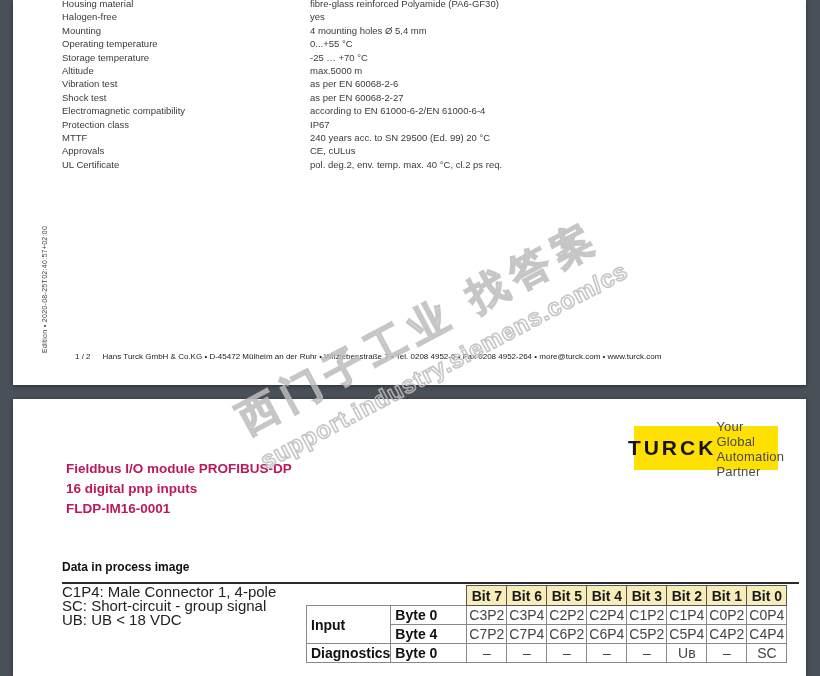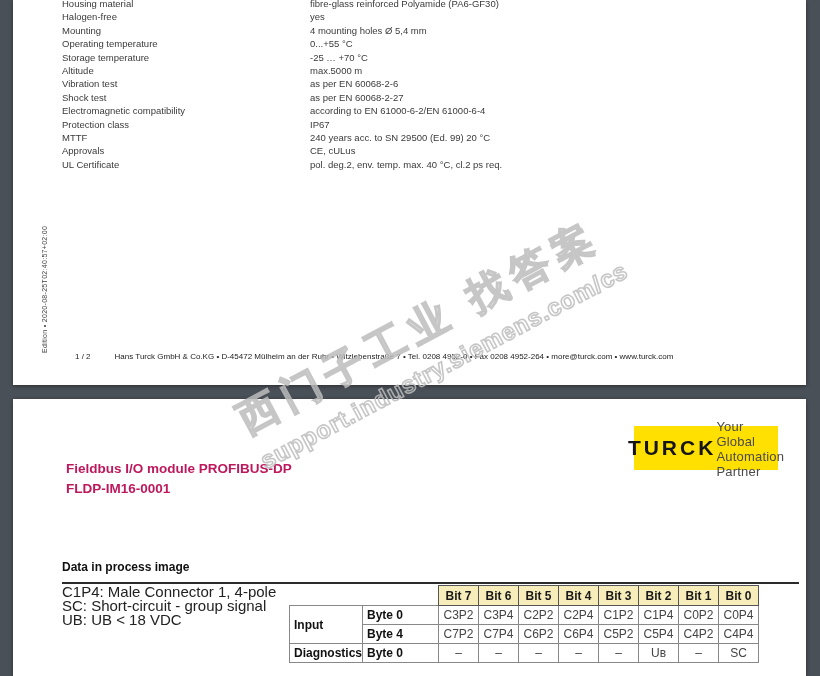--- a/index.html
+++ b/index.html
@@ -31,21 +31,21 @@
     writing-mode:vertical-rl; transform:rotate(180deg);
     font-size:7px; color:#444; letter-spacing:.3px; white-space:nowrap; overflow:hidden;
   }
 
   
   .page-footer {
     position:absolute; left:62px; top:352px; width:700px;
     display:flex; align-items:baseline;
     font-size:8px; color:#222; white-space:nowrap;
   }
-  .page-indicator { margin-right:24px; }
+  .page-indicator { margin-right:12px; }
 
   
   .watermark {
     position:absolute; left:228px; top:398px;
     transform:rotate(-28deg); transform-origin:0 0;
     pointer-events:none; z-index:5;
     color:transparent;
     -webkit-text-stroke:1.6px rgba(188,188,188,.85);
     white-space:nowrap; font-weight:bold;
   }
@@ -68,22 +68,22 @@
     position:absolute; left:53px; top:60px;
     font-size:13.5px; font-weight:bold; line-height:20px; color:#be185d;
   }
 
   .section-title { position:absolute; left:49px; top:161px; font-size:12px; font-weight:bold; color:#111; }
   .section-rule { position:absolute; left:49px; top:183px; width:737px; height:0; border-top:2px solid #2b2b2b; }
 
   .legend { position:absolute; left:49px; top:186px; font-size:15px; line-height:13.9px; color:#222; }
 
   .ptable {
-    position:absolute; left:276px; top:186px;
-    border-collapse:collapse; table-layout:fixed; font-size:12px;
+    position:absolute; left:293px; top:186px;
+    border-collapse:collapse; table-layout:fixed; font-size:14px;
   }
   .ptable td, .ptable th { height:19px; padding:0; }
   .ptable tr.hdr td, .ptable tr.hdr th { height:20px; }
   .ptable th {
     background:#f6edbb; border:1px solid #555;
     font-weight:bold; color:#1a1a1a; text-align:center;
   }
   .ptable td { border:1px solid #888; color:#444; text-align:center; }
   .ptable td.lbl { font-weight:bold; color:#111; text-align:left; padding-left:4px; }
   .ptable td.nocell { border:none; background:transparent; }
@@ -160,20 +160,21 @@
 
   <div id="page2" class="pdf-page">
 
     <div class="logo-box">
       <div class="brand-wordmark">TURCK</div>
       <div class="brand-tagline">Your Global Automation Partner</div>
     </div>
 
     <div class="doc-title">
       <div>Fieldbus I/O module PROFIBUS-DP</div>
+      <div>16 digital pnp inputs</div>
       <div>FLDP-IM16-0001</div>
     </div>
 
     <div class="section-title">Data in process image</div>
     <div class="section-rule"></div>
 
     <div class="legend">
       <div>C1P4: Male Connector 1, 4-pole</div>
       <div>SC: Short-circuit - group signal</div>
       <div>UB: UB &lt; 18 VDC</div>

